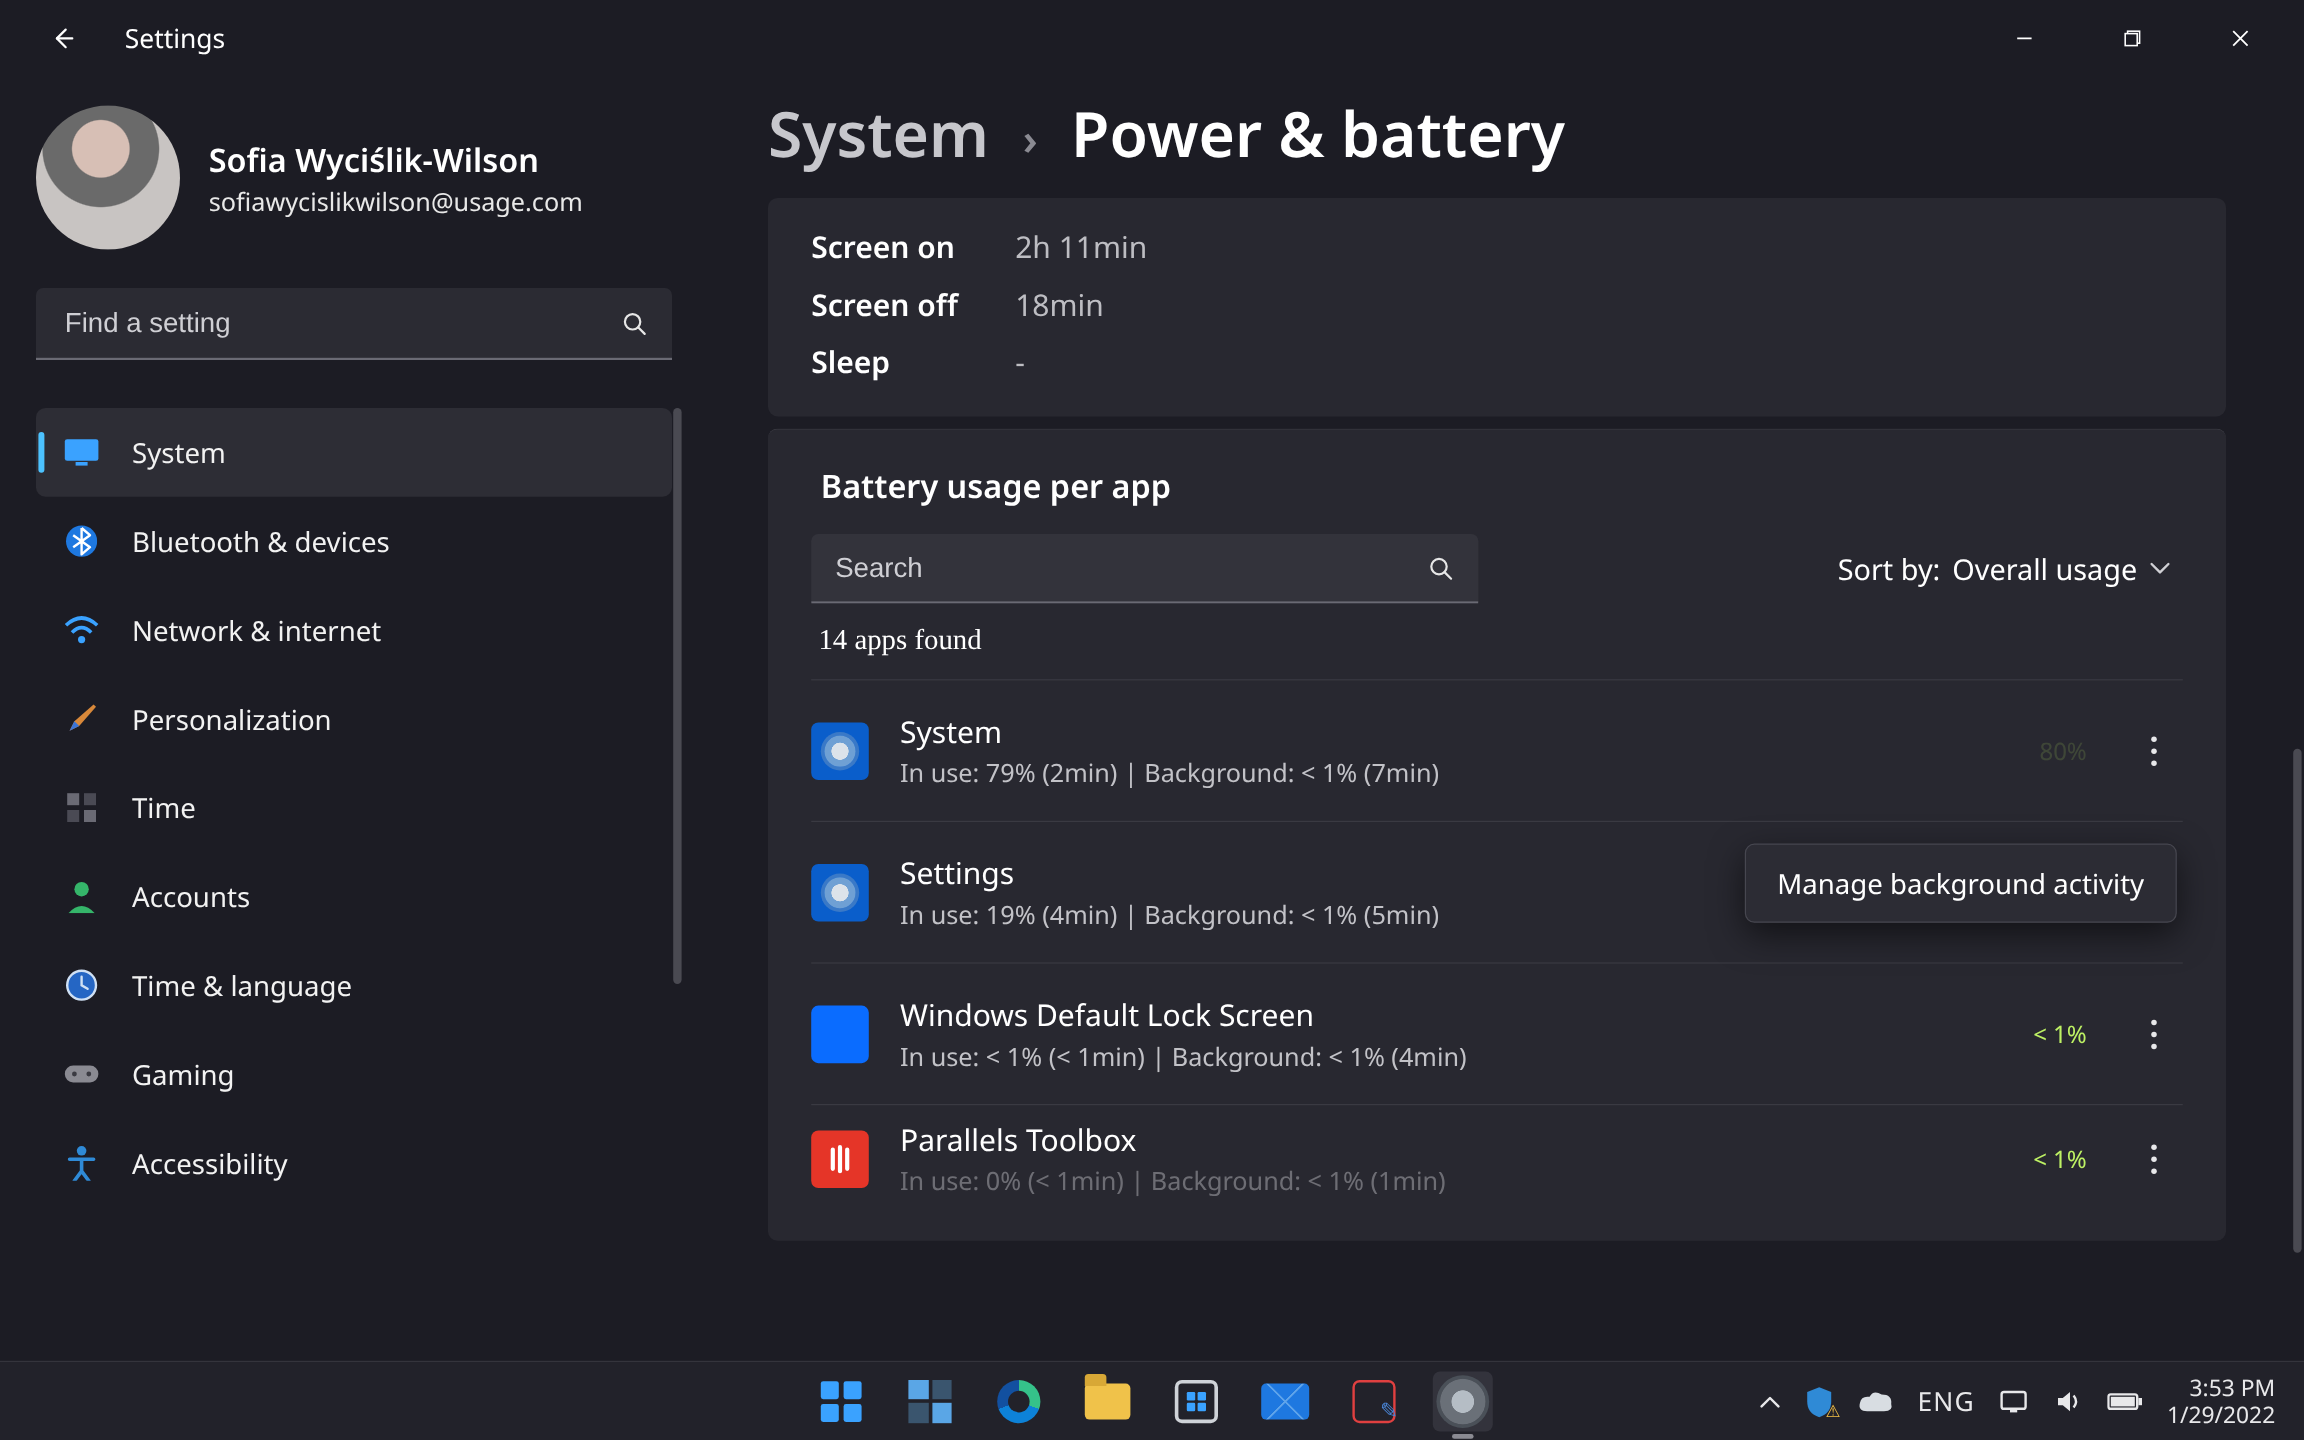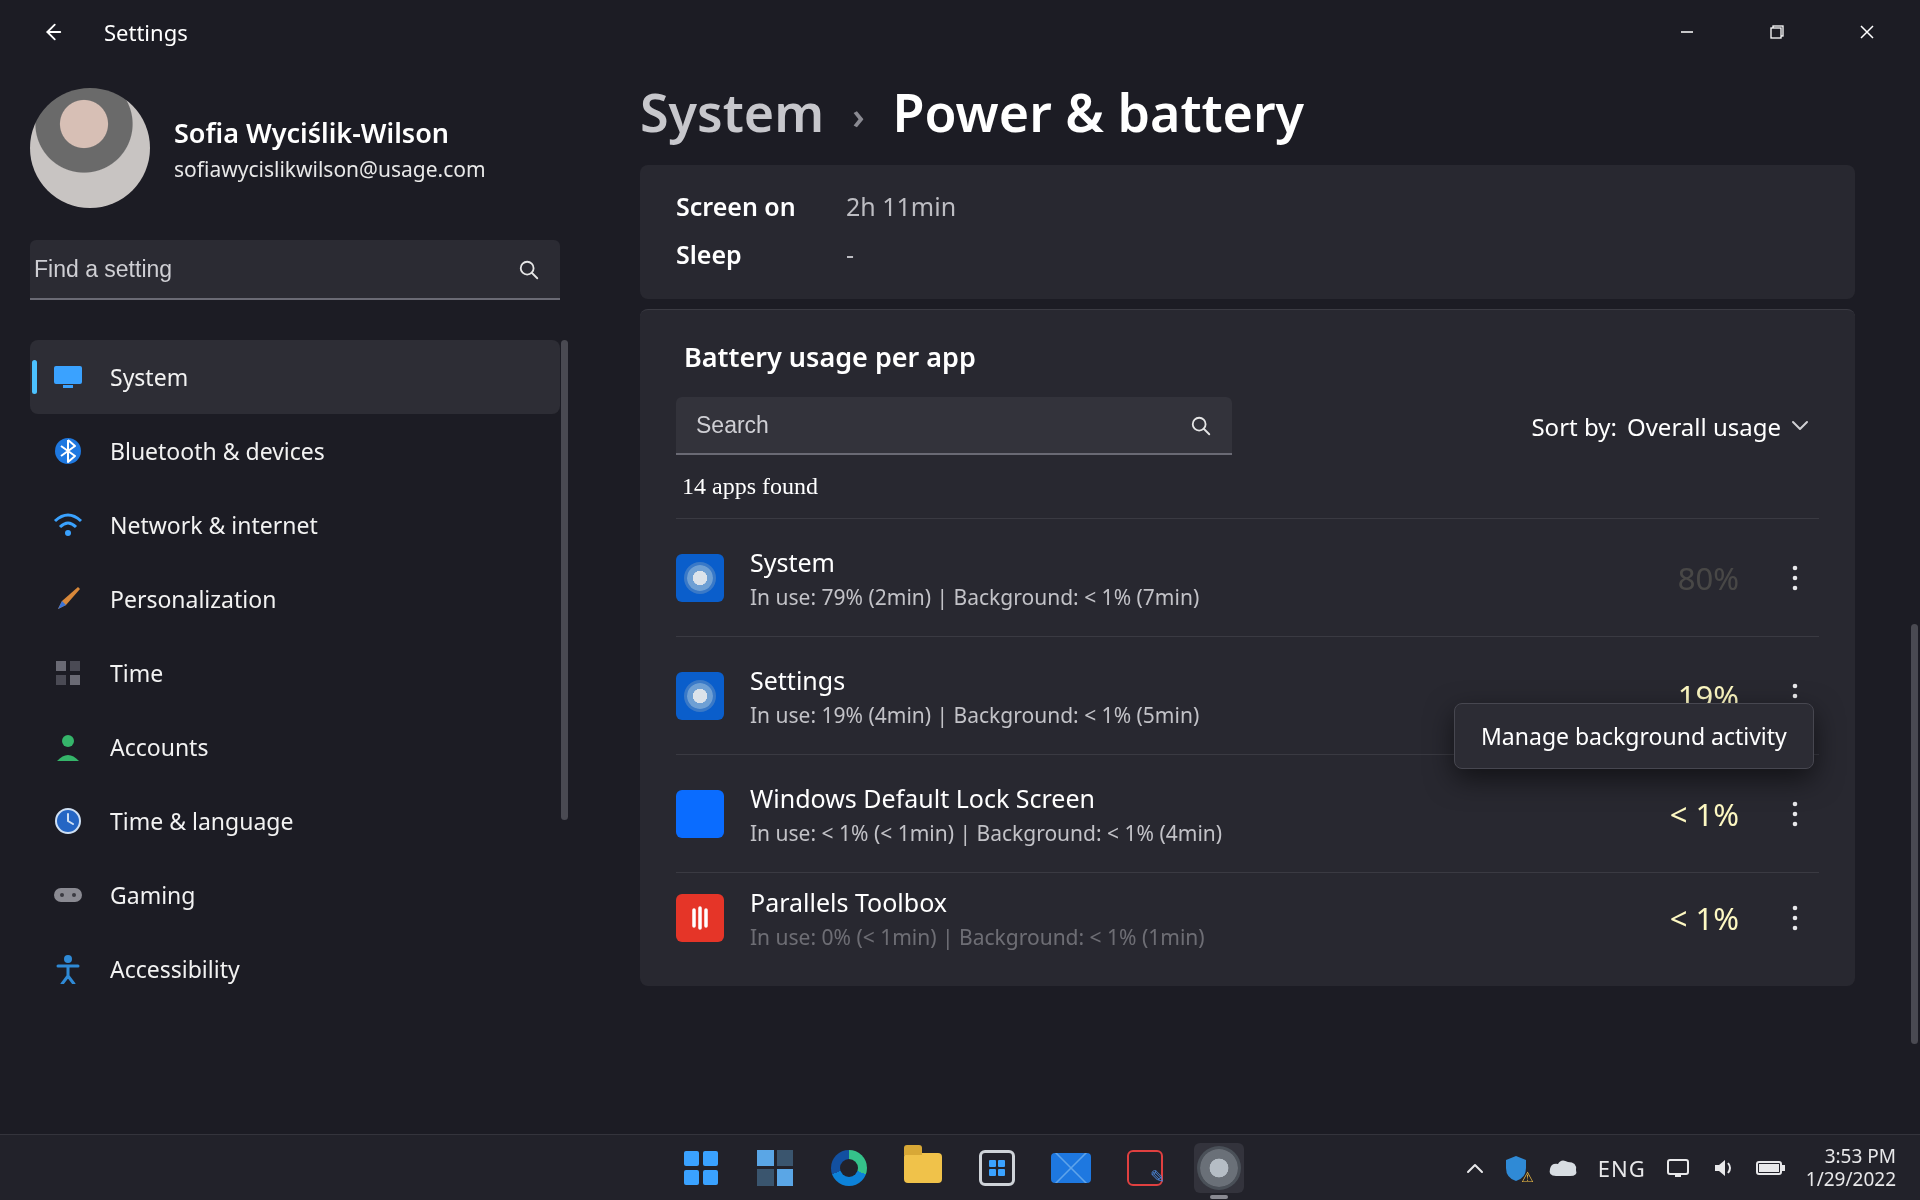--- a/index.html
+++ b/index.html
@@ -72,21 +72,21 @@
     position: relative;
     margin-bottom: 40px;
   }
   .search-field input {
     width: 100%;
     height: 60px;
     background: #2b2b33;
     border: none;
     border-bottom: 2px solid #6a6a74;
     border-radius: 6px 6px 0 0;
-    padding: 0 60px 0 4px;
+    padding: 0 60px 0 24px;
     color: #cfcfd4;
     font-size: 23px;
     outline: none;
   }
   .search-field input::placeholder { color: #cfcfd4; }
   .search-field .mag {
     position: absolute; right: 20px; top: 50%; transform: translateY(-50%);
     color: #e6e6e6;
   }
 
@@ -233,21 +233,21 @@
   .app-icon.sys .gear{
     width:26px;height:26px;border-radius:50%;
     background: radial-gradient(circle,#dce3ea 0 38%, #6fa0d4 40% 100%);
     box-shadow:0 0 0 3px #3a79c7;
   }
   .app-icon.blue { background: #0a6cff; }
   .app-icon.red { background: #e53528; color:#fff; font-weight:700; }
   .app-text { flex: 1; display:flex; flex-direction:column; gap:4px; }
   .app-name { font-size: 25px; color: #ffffff; }
   .app-detail { font-size: 21px; color: #c2c2c7; }
-  .app-pct { font-size: 31px; color: #fef9c3; width: 100px; text-align: right; }
+  .app-pct { font-size: 20px; color: #bef264; width: 100px; text-align: right; }
   .app-more {
     width: 40px; height: 60px;
     display: flex; align-items: center; justify-content: center;
     font-size: 28px;
     color: #e8e8ea;
     margin-left: 10px;
   }
 
   .tooltip {
     position: absolute;
@@ -497,20 +497,24 @@
       <span class="crumb-system">System</span>
       <span class="chev">›</span>
       <span class="crumb-current">Power &amp; battery</span>
     </div>
 
     <div class="panel stats-panel">
       <div class="stat-row">
         <span class="stat-label">Screen on</span>
         <span class="stat-val">2h 11min</span>
       </div>
+      <div class="stat-row">
+        <span class="stat-label">Screen off</span>
+        <span class="stat-val">18min</span>
+      </div>
       <div class="stat-row" style="margin-bottom:0;">
         <span class="stat-label">Sleep</span>
         <span class="stat-val">-</span>
       </div>
     </div>
 
     <div class="panel apps-section">
       <div class="section-title">Battery usage per app</div>
 
       <div class="app-search-row">

